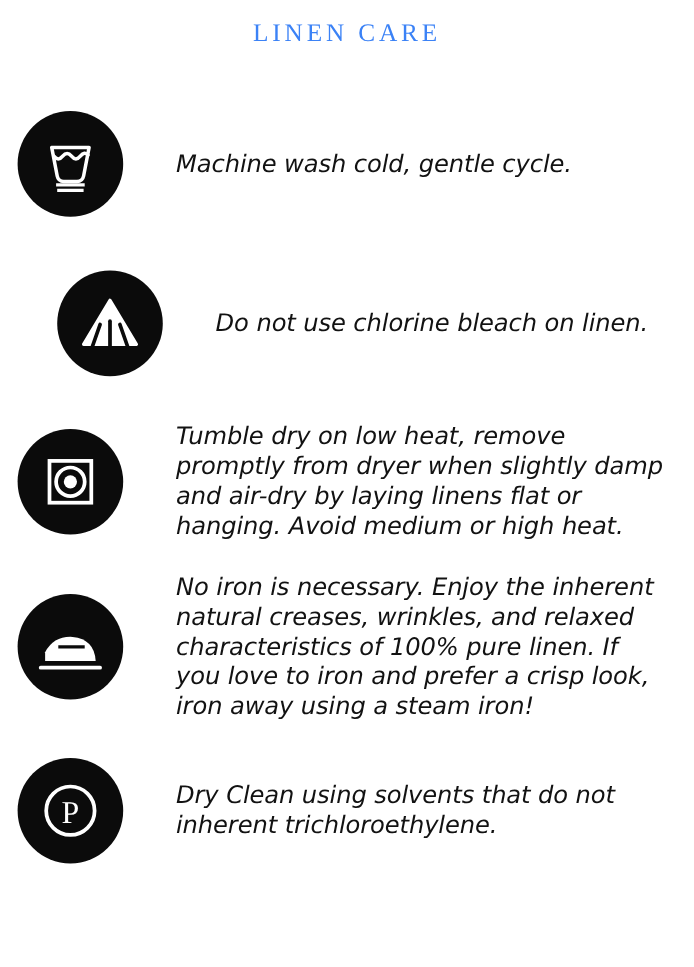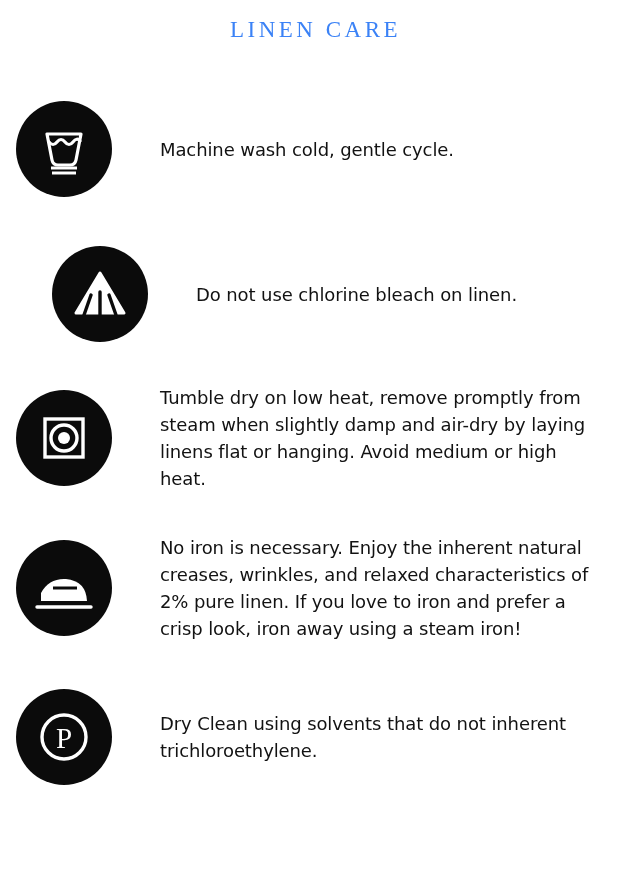--- a/index.html
+++ b/index.html
@@ -57,21 +57,22 @@
     justify-content: center;
   }
   .badge svg { display: block; }
   .text-cell {
     flex: 1 1 auto;
     padding-left: 44px;
     padding-right: 8px;
   }
   .care-text {
     font-family: "DejaVu Sans", sans-serif;
-    font-size: 18px;
+    font-style: italic;
+    font-size: 22px;
     line-height: 27px;
     color: #121212;
     letter-spacing: -0.1px;
   }
   
   .row-1 { height: 152px; margin-top: 30px; }
   .row-2 { height: 138px; padding-left: 48px; }
   .row-3 { height: 150px; }
   .row-4 { height: 150px; }
   .row-5 { height: 148px; }
@@ -122,36 +123,36 @@
       <div class="icon-cell">
         <div class="badge">
           <svg width="58" height="58" viewBox="0 0 58 58" aria-hidden="true">
             <rect x="10" y="10" width="38" height="38" fill="none" stroke="#ffffff" stroke-width="3.4"></rect>
             <circle cx="29" cy="29" r="13" fill="none" stroke="#ffffff" stroke-width="3.4"></circle>
             <circle cx="29" cy="29" r="6" fill="#ffffff"></circle>
           </svg>
         </div>
       </div>
       <div class="text-cell">
-        <p class="care-text">Tumble dry on low heat, remove promptly from steam when slightly damp and air-dry by laying linens flat or hanging. Avoid medium or high heat.</p>
+        <p class="care-text">Tumble dry on low heat, remove promptly from dryer when slightly damp and air-dry by laying linens flat or hanging. Avoid medium or high heat.</p>
       </div>
     </li>
 
     <li class="care-row row-4">
       <div class="icon-cell">
         <div class="badge">
           <svg width="62" height="58" viewBox="0 0 62 58" aria-hidden="true">
             <path d="M8 42 L54 42 Q53 22 33 20 Q16 19 8 34 Z" fill="#ffffff"></path>
             <line x1="4" y1="48" x2="58" y2="48" stroke="#ffffff" stroke-width="3.4" stroke-linecap="round"></line>
             <line x1="20" y1="29" x2="44" y2="29" stroke="#0b0b0b" stroke-width="3"></line>
           </svg>
         </div>
       </div>
       <div class="text-cell">
-        <p class="care-text">No iron is necessary. Enjoy the inherent natural creases, wrinkles, and relaxed characteristics of 2% pure linen. If you love to iron and prefer a crisp look, iron away using a steam iron!</p>
+        <p class="care-text">No iron is necessary. Enjoy the inherent natural creases, wrinkles, and relaxed characteristics of 100% pure linen. If you love to iron and prefer a crisp look, iron away using a steam iron!</p>
       </div>
     </li>
 
     <li class="care-row row-5">
       <div class="icon-cell">
         <div class="badge">
           <svg width="62" height="62" viewBox="0 0 62 62" aria-hidden="true">
             <circle cx="31" cy="31" r="22" fill="none" stroke="#ffffff" stroke-width="3.4"></circle>
             <text x="31" y="42" text-anchor="middle" font-family="Liberation Serif, serif" font-size="29" fill="#ffffff">P</text>
           </svg>

